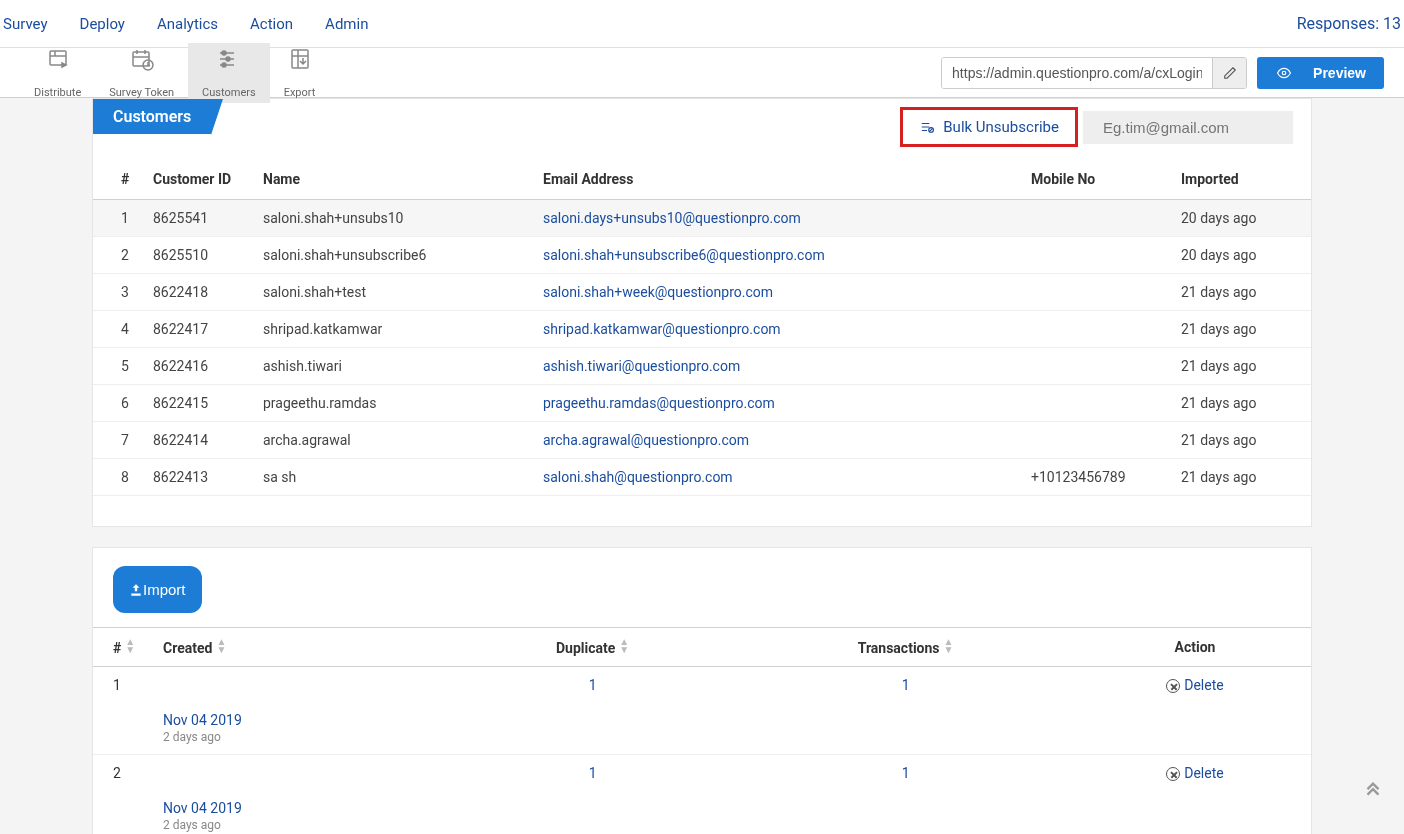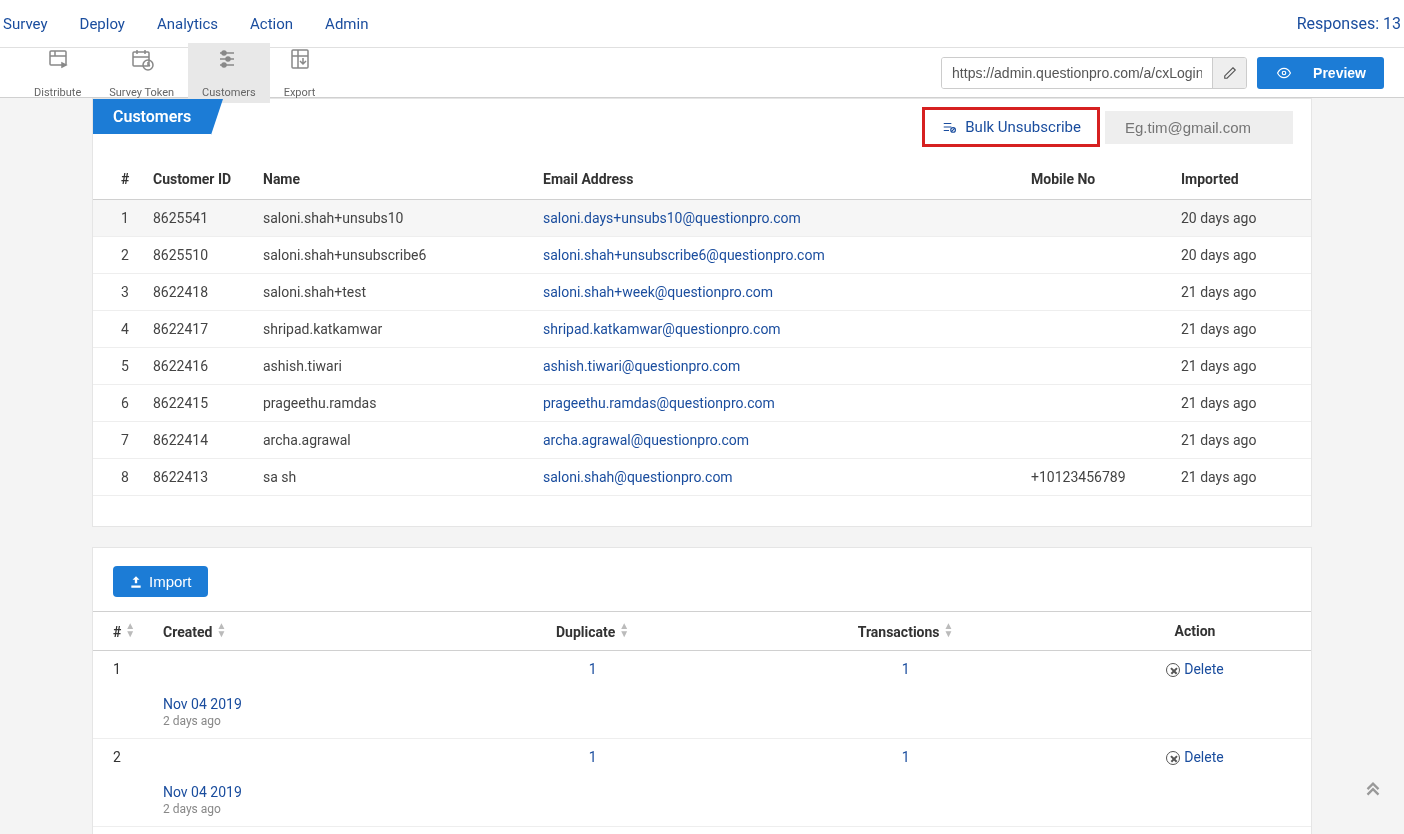--- a/index.html
+++ b/index.html
@@ -20,38 +20,38 @@
   .url-edit{width:34px;display:flex;align-items:center;justify-content:center;background:#eee;cursor:pointer;border-left:1px solid #ccc;}
   .preview-btn{background:#1c7cd6;color:#fff;border:none;padding:8px 18px;border-radius:3px;font-size:14px;font-weight:600;cursor:pointer;display:flex;align-items:center;gap:20px;}
   .page-content{background:#f4f4f4;padding:0 0 40px 0;min-height:740px;}
   .content-inner{max-width:1220px;margin:0 auto;}
   .customers-card{background:#fff;border:1px solid #e5e5e5;margin-bottom:20px;padding-bottom:30px;}
   .customers-header{display:flex;justify-content:space-between;align-items:flex-start;padding:0 0 0 0;}
   .customers-tab{background:#1c7cd6;color:#fff;padding:8px 20px;font-size:16px;font-weight:600;position:relative;}
   .customers-tab::after{content:"";position:absolute;right:-12px;top:0;width:0;height:0;border-top:0 solid transparent;border-bottom:36px solid transparent;border-left:12px solid #1c7cd6;}
   .customers-actions{display:flex;gap:5px;align-items:center;padding:8px 18px 0 0;}
   .bulk-box{border:3px solid #d62020;padding:8px 16px;display:flex;align-items:center;gap:8px;color:#1a4d9e;cursor:pointer;font-size:15px;}
-  .search-wrap{background:#eee;display:flex;align-items:center;padding:8px 12px;gap:8px;width:188px;}
+  .search-wrap{background:#eee;display:flex;align-items:center;padding:8px 12px;gap:8px;width:210px;}
   .search-wrap input{background:transparent;border:none;outline:none;font-size:15px;color:#666;flex:1;}
   table{width:100%;border-collapse:collapse;}
   .customers-table{margin-top:12px;}
   .customers-table th{text-align:left;padding:12px 10px;font-size:14px;color:#333;font-weight:700;border-bottom:1px solid #d0d0d0;}
   .customers-table td{padding:10px 10px;font-size:14px;border-bottom:1px solid #eee;color:#444;}
   .customers-table tbody tr:first-child td{background:#f6f6f6;}
   .customers-table td.email a{color:#1a4d9e;text-decoration:none;cursor:pointer;}
   .customers-table th:nth-child(1),.customers-table td:nth-child(1){width:50px;padding-left:28px;}
   .customers-table th:nth-child(2),.customers-table td:nth-child(2){width:110px;}
   .customers-table th:nth-child(3),.customers-table td:nth-child(3){width:280px;}
   .customers-table th:nth-child(5),.customers-table td:nth-child(5){width:150px;}
   .customers-table th:nth-child(6),.customers-table td:nth-child(6){width:140px;}
   .trans-card{background:#fff;border:1px solid #e5e5e5;padding:18px 0 0 0;}
   .trans-header{display:flex;justify-content:space-between;align-items:center;padding:0 20px 14px 20px;}
   .trans-title{font-size:20px;color:#555;display:flex;align-items:center;gap:10px;}
   .help-circle{width:18px;height:18px;border-radius:50%;background:#1c7cd6;color:#fff;display:flex;align-items:center;justify-content:center;font-size:12px;font-weight:bold;cursor:pointer;}
-  .import-btn{background:#1c7cd6;color:#fff;border:none;padding:7px 16px;border-radius:4px;font-size:15px;cursor:pointer;display:flex;align-items:center;gap:6px;}
+  .import-btn{background:#1c7cd6;color:#fff;border:none;padding:15px 16px;border-radius:12px;font-size:15px;cursor:pointer;display:flex;align-items:center;}
   .trans-table th{text-align:left;padding:10px;font-size:14px;font-weight:700;border-top:1px solid #d0d0d0;border-bottom:1px solid #d0d0d0;}
   .trans-table td{padding:10px;font-size:14px;border-bottom:1px solid #eee;vertical-align:top;}
   .trans-table th .sort{color:#bbb;font-size:10px;display:inline-block;margin-left:4px;line-height:8px;}
   .trans-table td.num{padding-left:20px;width:60px;}
   .trans-table td.created a{color:#1a4d9e;text-decoration:none;display:block;margin-top:35px;}
   .trans-table td.created .ago{color:#888;font-size:12px;}
   .trans-table td.center{text-align:center;color:#1a4d9e;}
   .trans-table th.center{text-align:center;}
   .trans-table td.action{text-align:center;}
   .trans-table td.action a{color:#1a4d9e;text-decoration:none;cursor:pointer;}

